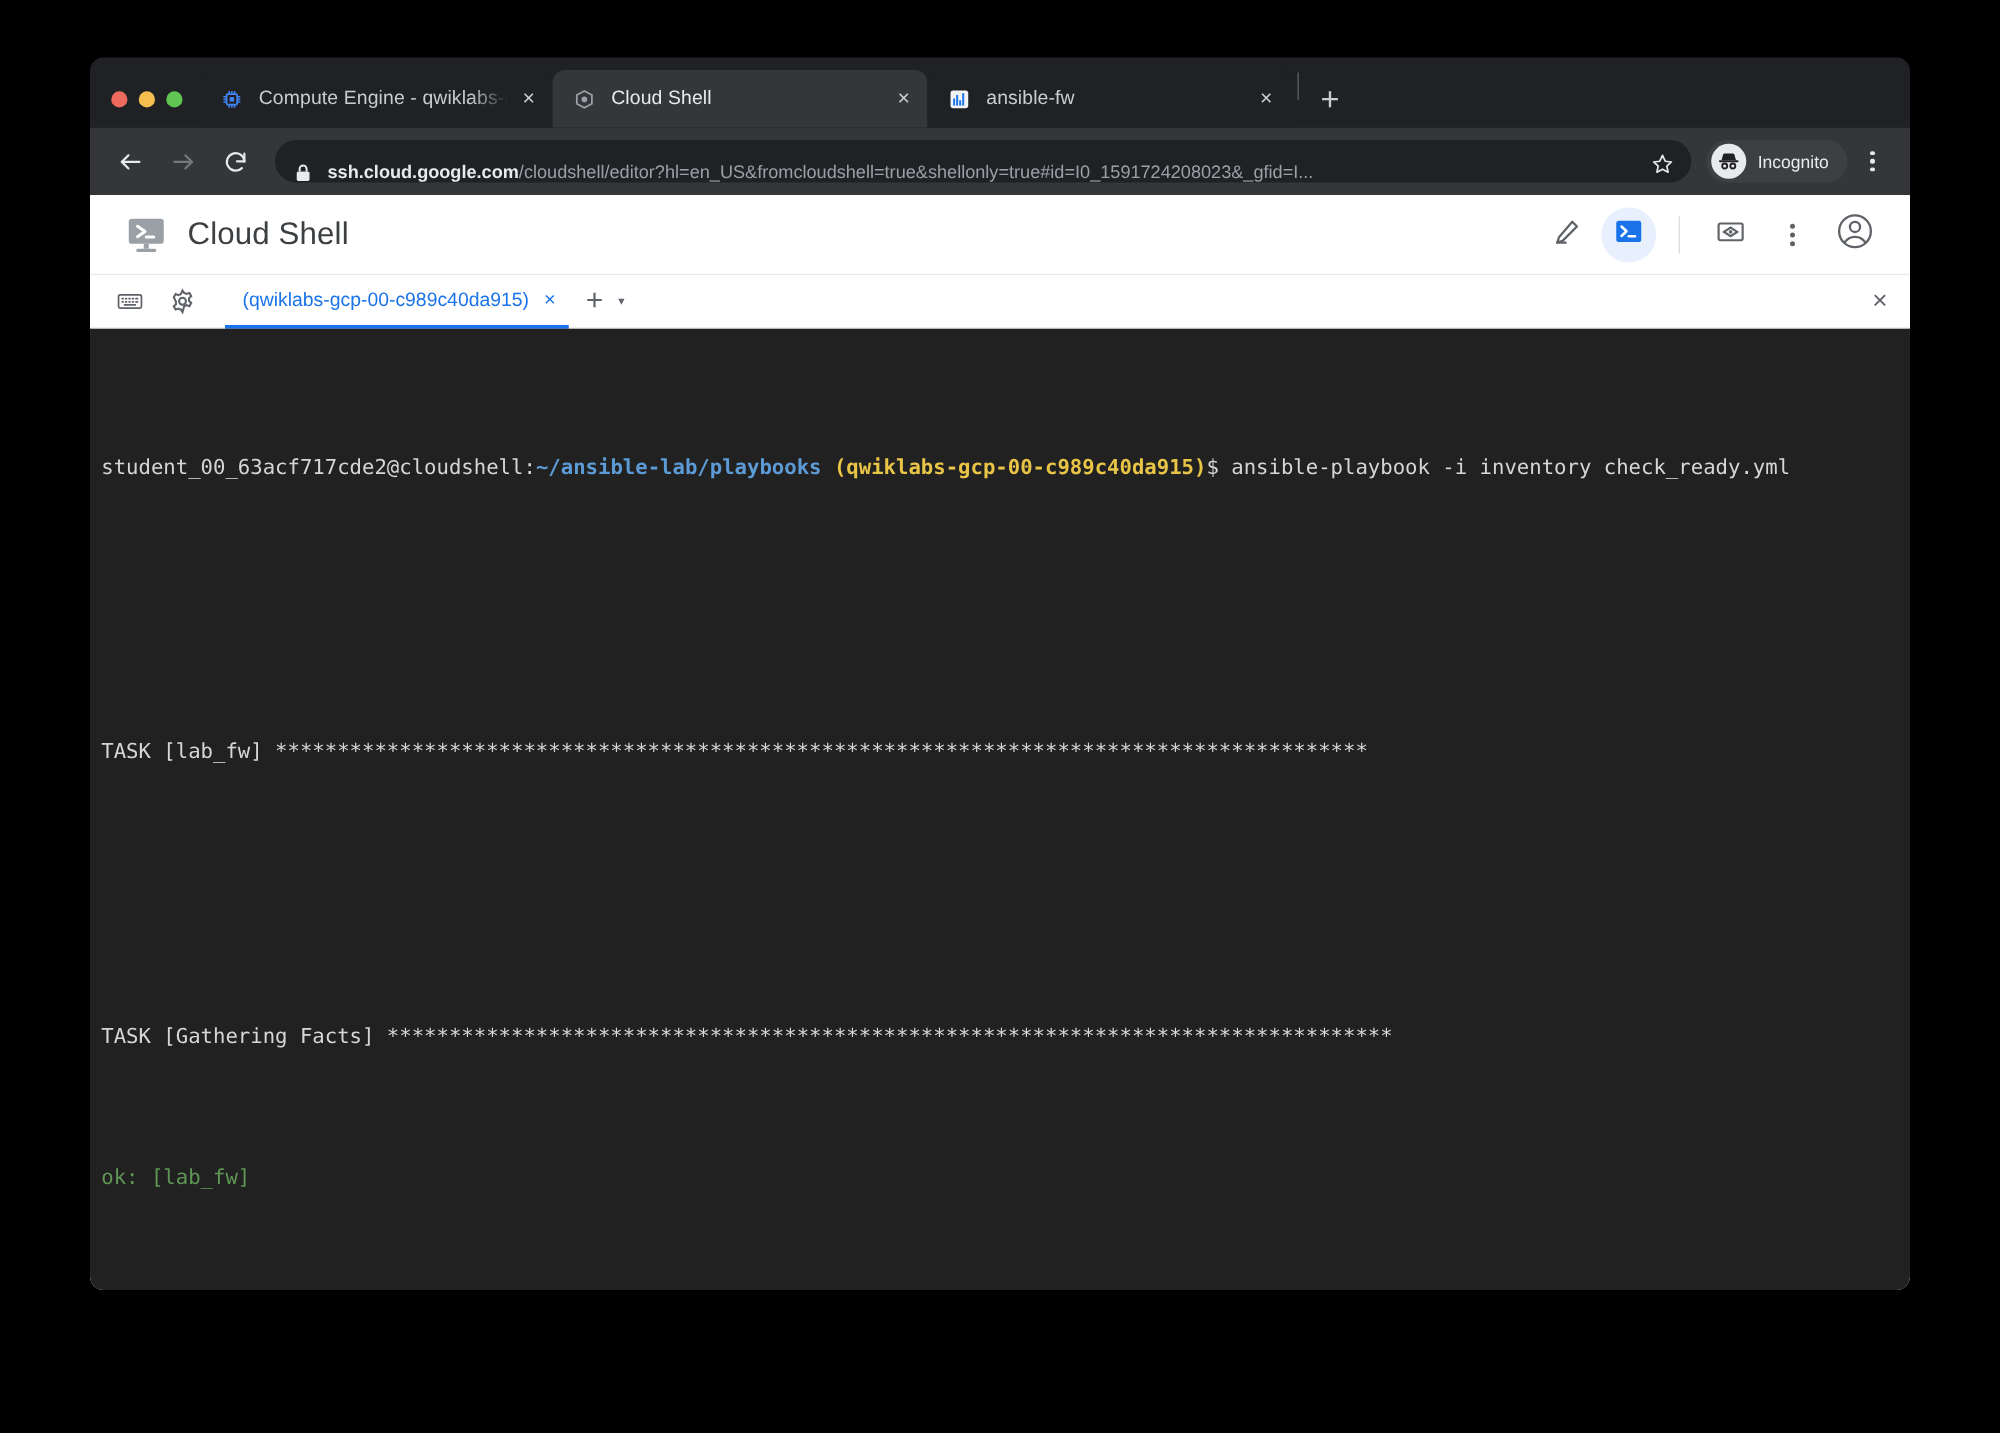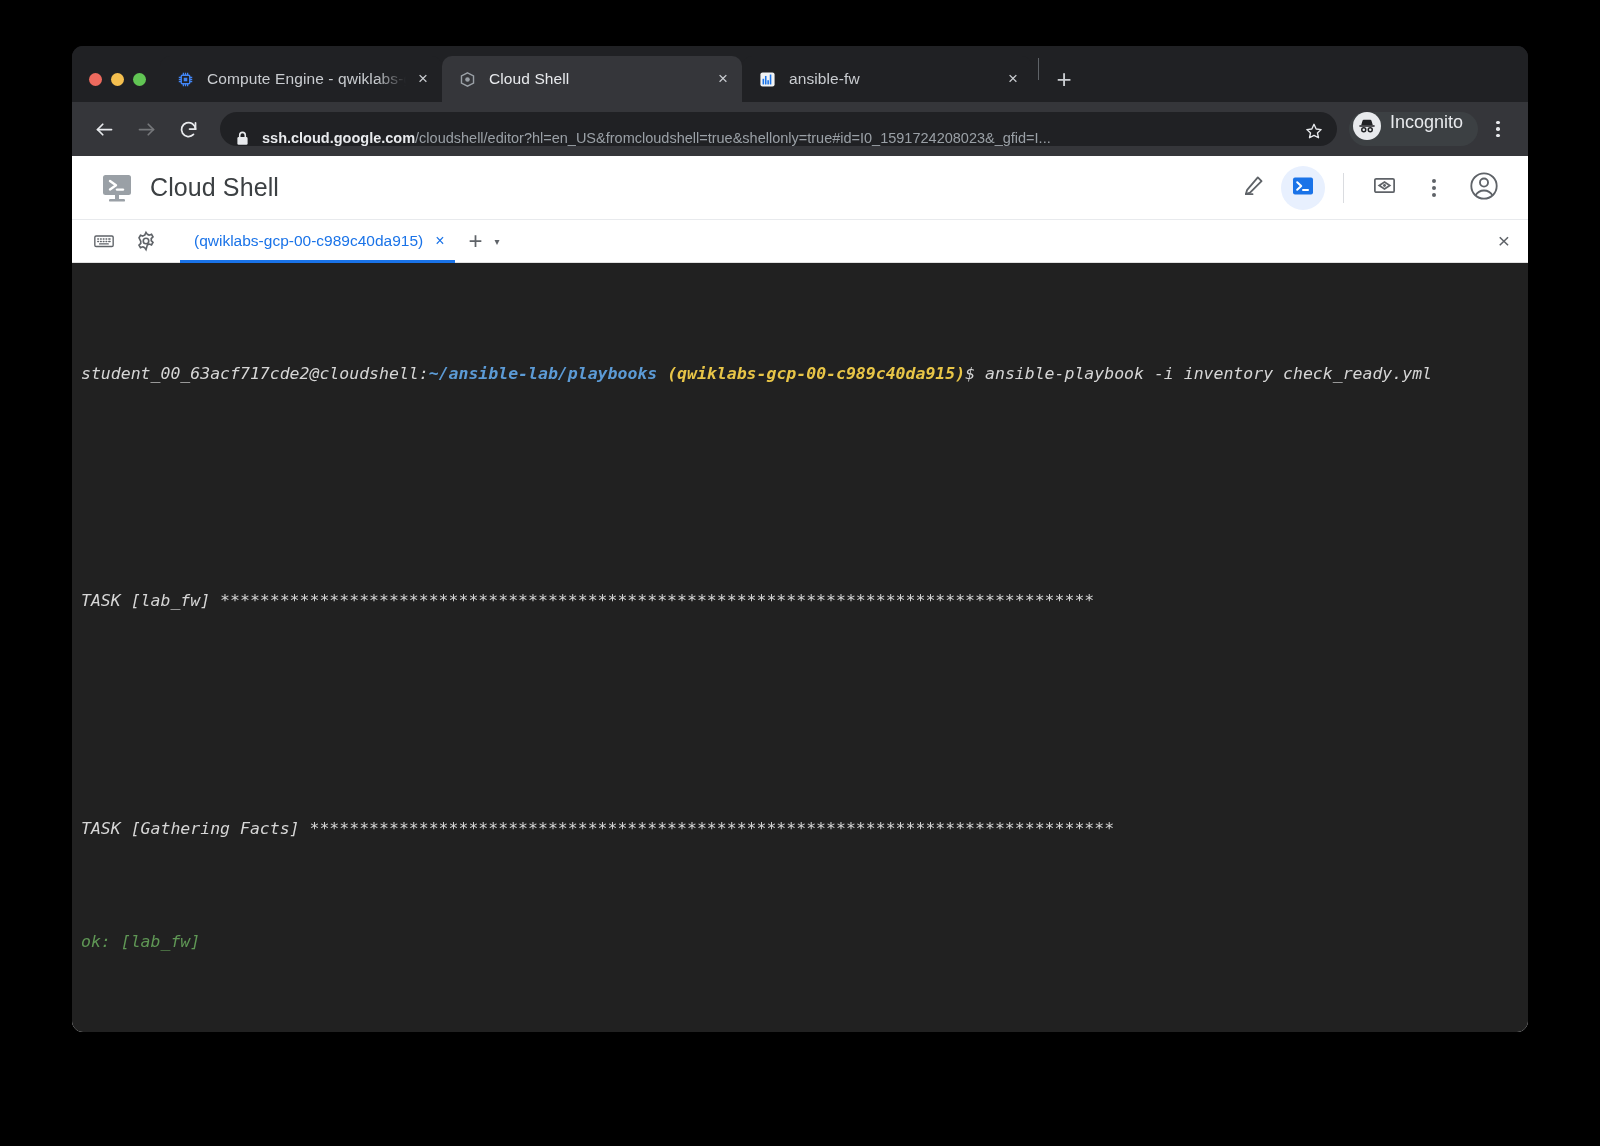--- a/index.html
+++ b/index.html
@@ -160,29 +160,29 @@
   .url-text .host { color: #e8eaed; font-weight: bold; }
   .star-btn {
     width: 30px; height: 30px;
     display: flex; align-items: center; justify-content: center;
     color: #e8eaed;
     flex: 0 0 30px;
   }
 
   .incognito-pill {
     display: flex;
-    align-items: flex-start;
+    align-items: center;
     gap: 9px;
     background: #3c4043;
     border-radius: 17px;
     height: 34px;
     padding: 0 15px 0 4px;
     margin-left: 6px;
     color: #e8eaed;
-    font-size: 18px;
+    font-size: 14px;
     white-space: nowrap;
   }
   .incognito-badge {
     width: 28px; height: 28px;
     border-radius: 50%;
     background: #e8eaed;
     display: flex; align-items: center; justify-content: center;
   }
   .kebab-btn {
     width: 32px; height: 34px;
@@ -292,21 +292,21 @@
   }
   .term-inner {
     padding-left: 9px;
     font-family: "DejaVu Sans Mono", "Liberation Mono", monospace;
     font-size: 16.5px;
     line-height: 28.4px;
     color: #d6d6d6;
     white-space: pre;
     letter-spacing: 0px;
   }
-  .term-line { white-space: pre; min-height: 28.4px; font-style: italic; }
+  .term-line { white-space: pre; min-height: 28.4px; }
   .c-white  { color: #d6d6d6; }
   .c-blue   { color: #5c9bd6; font-weight: bold; }
   .c-yellow { color: #e8c547; font-weight: bold; }
   .c-green  { color: #5f9755; text-align: right; }
 </style>
 </head>
 <body>
 
 <div id="root">
   <div class="browser-window">

